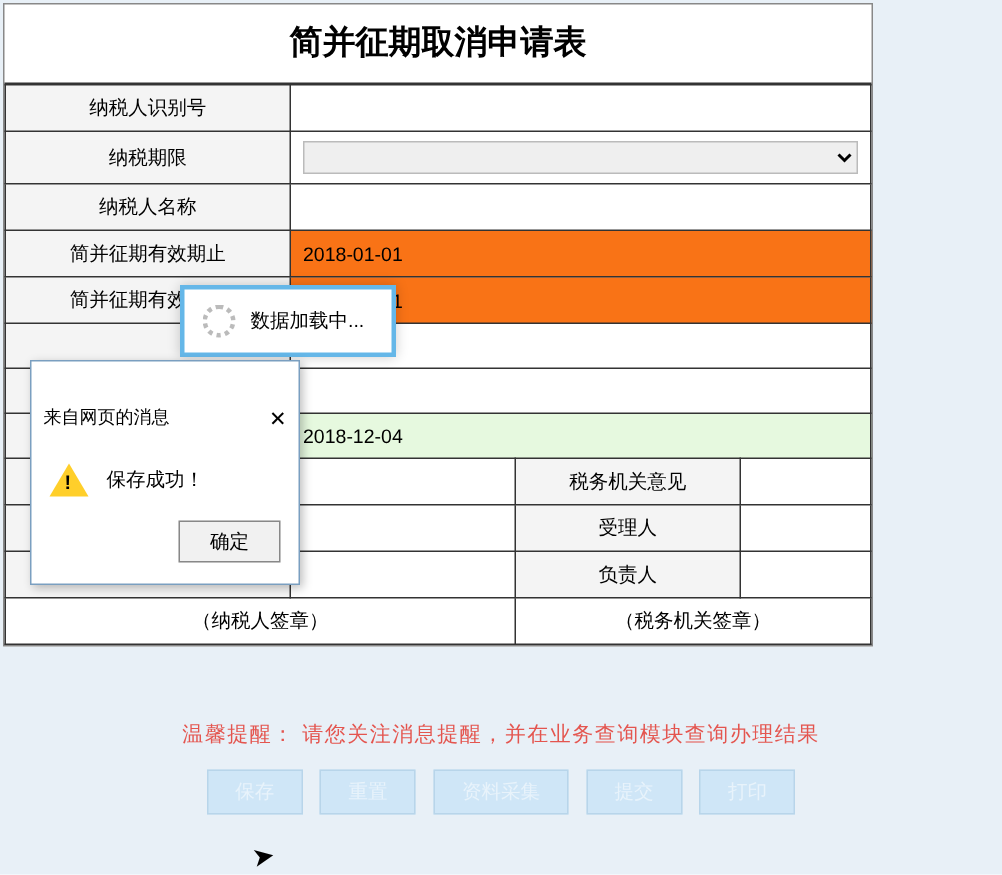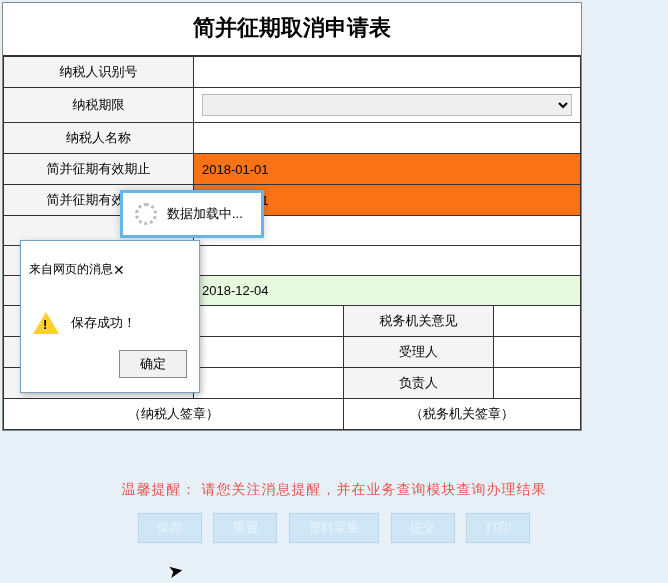--- a/index.html
+++ b/index.html
@@ -99,23 +99,25 @@
     left: 20px;
     top: 240px;
     width: 180px;
     background: #fff;
     border: 1px solid #7a9fc0;
     box-shadow: 2px 2px 6px rgba(0,0,0,.25);
     z-index: 30;
   }
   .msg-dialog .dlg-title {
     display: flex;
+    justify-content: space-between;
     align-items: center;
-    padding: 20px 8px;
+    padding: 8px 8px;
     font-size: 12px;
+    margin-top: 21px;
   }
   .msg-dialog .dlg-close {
     font-size: 14px;
     cursor: pointer;
     line-height: 1;
   }
   .msg-dialog .dlg-body {
     display: flex;
     align-items: center;
     padding: 14px 12px 6px;

